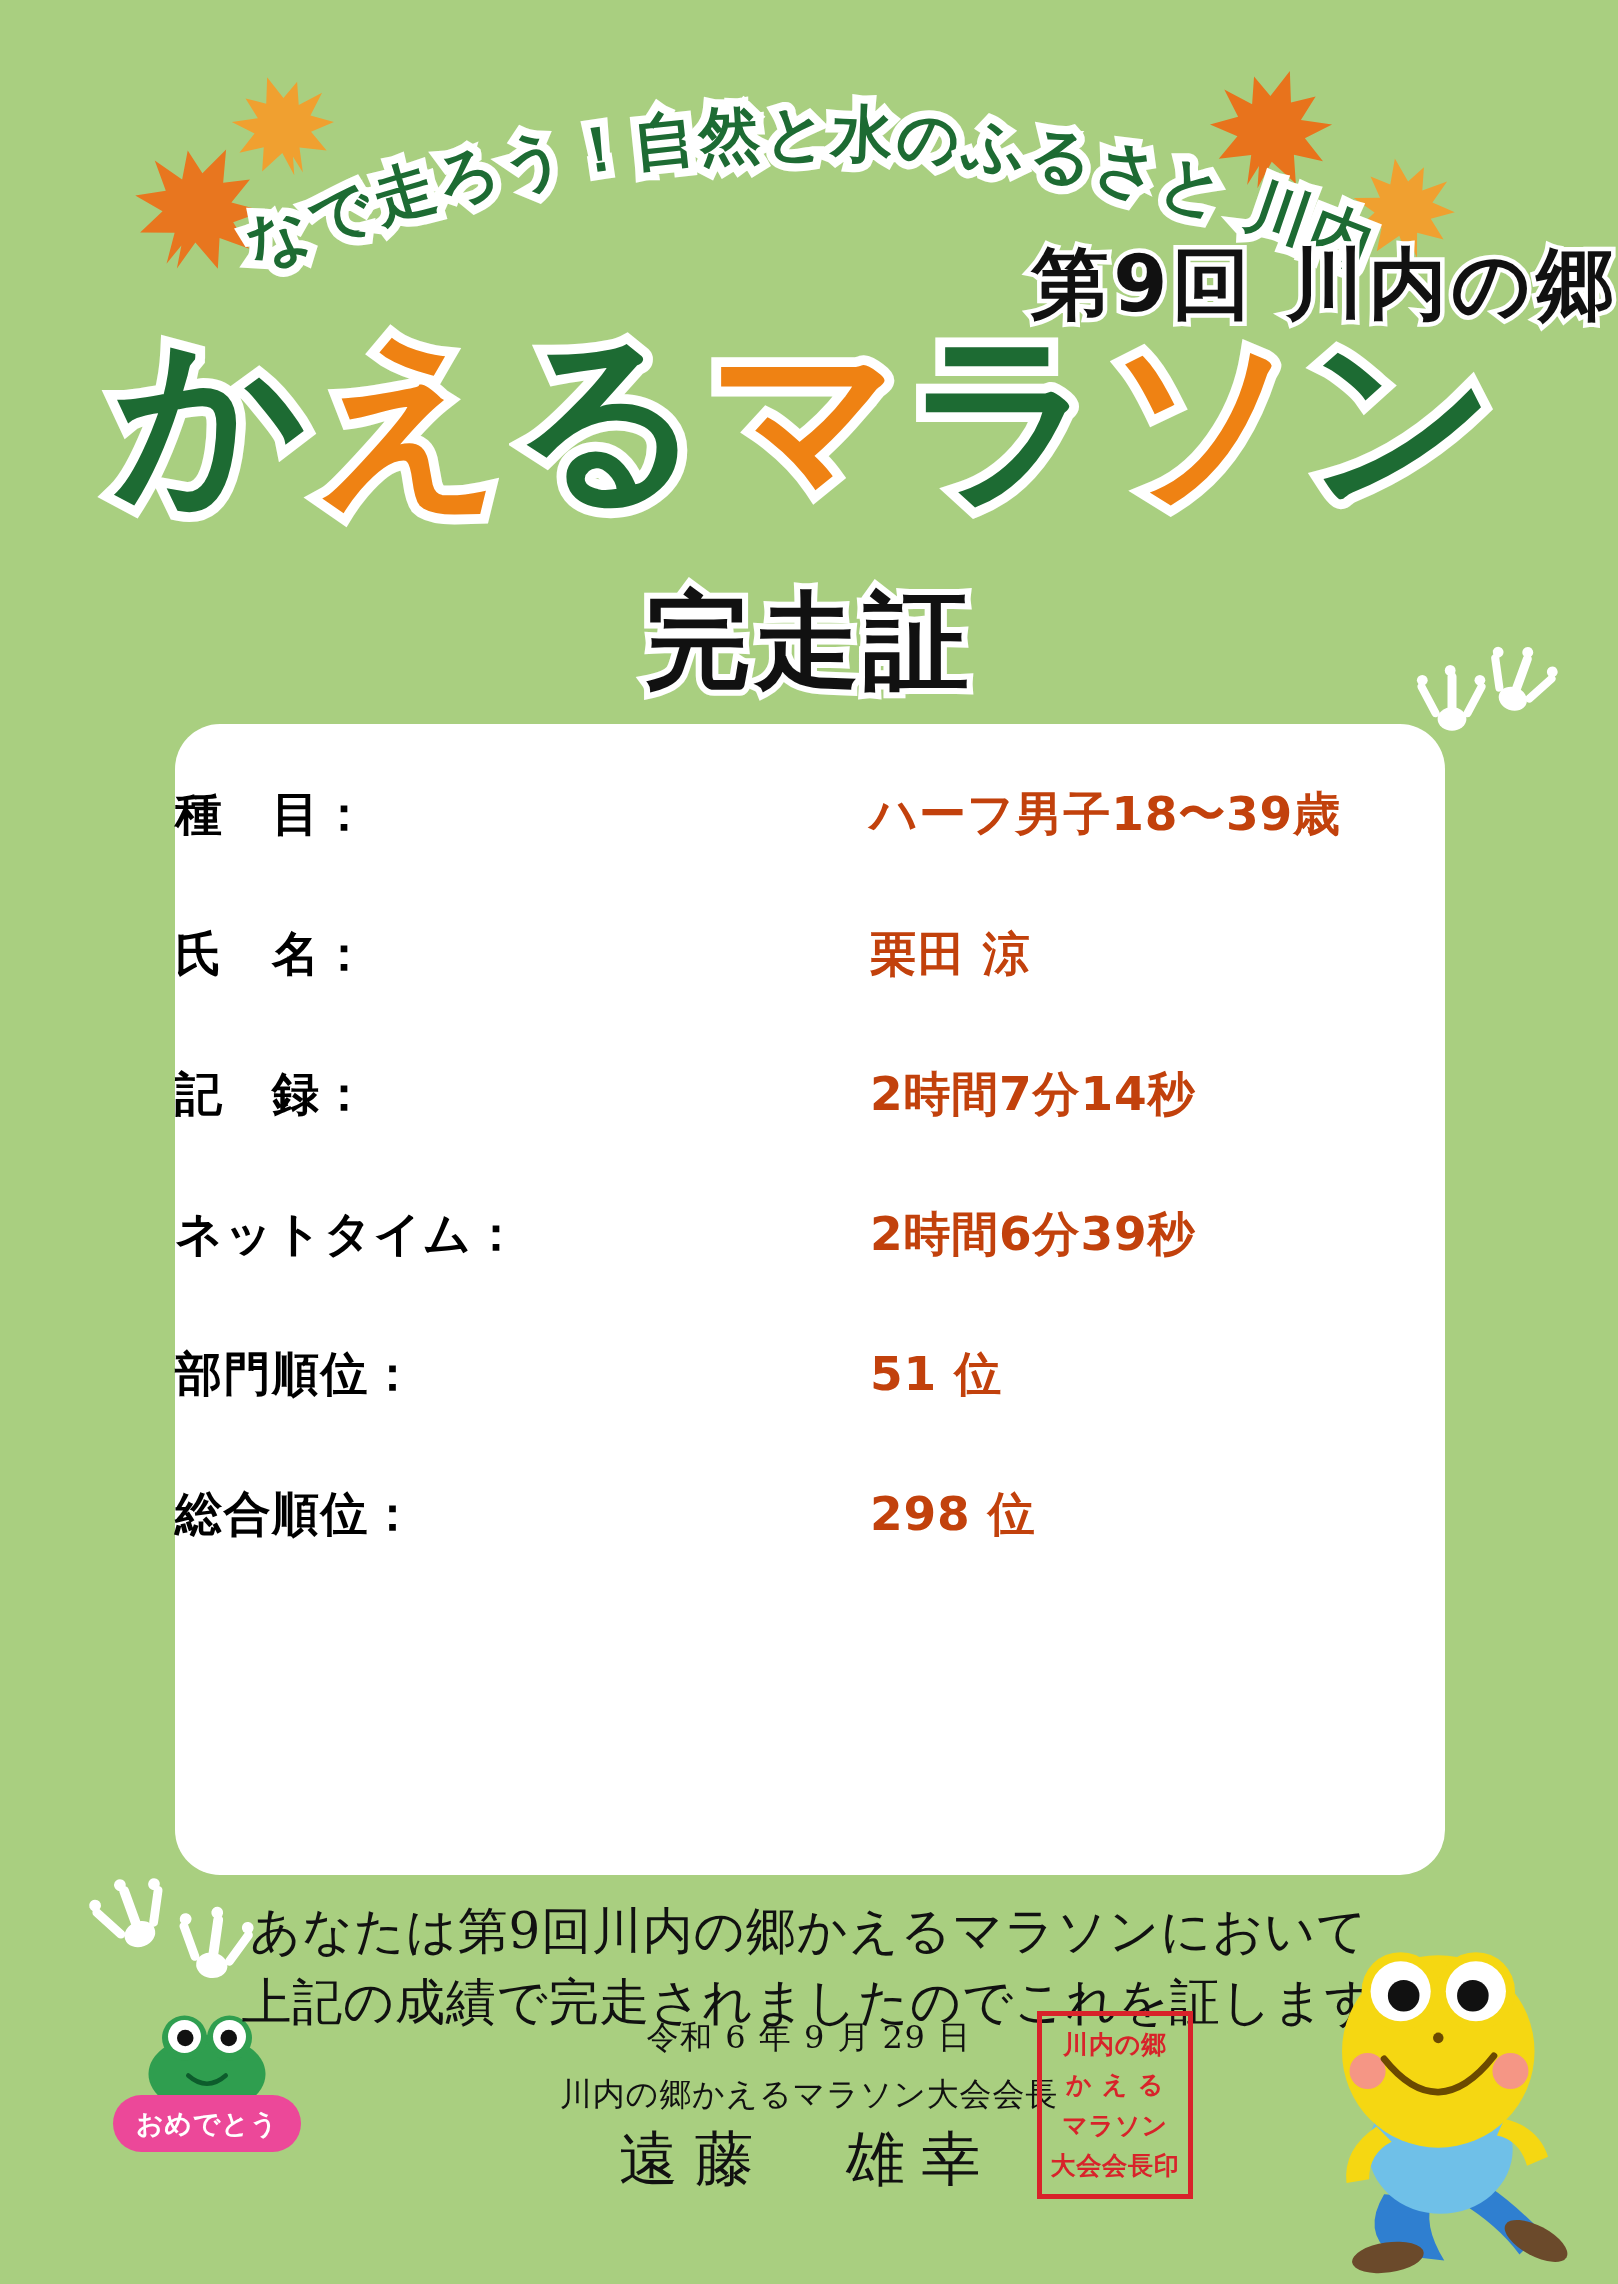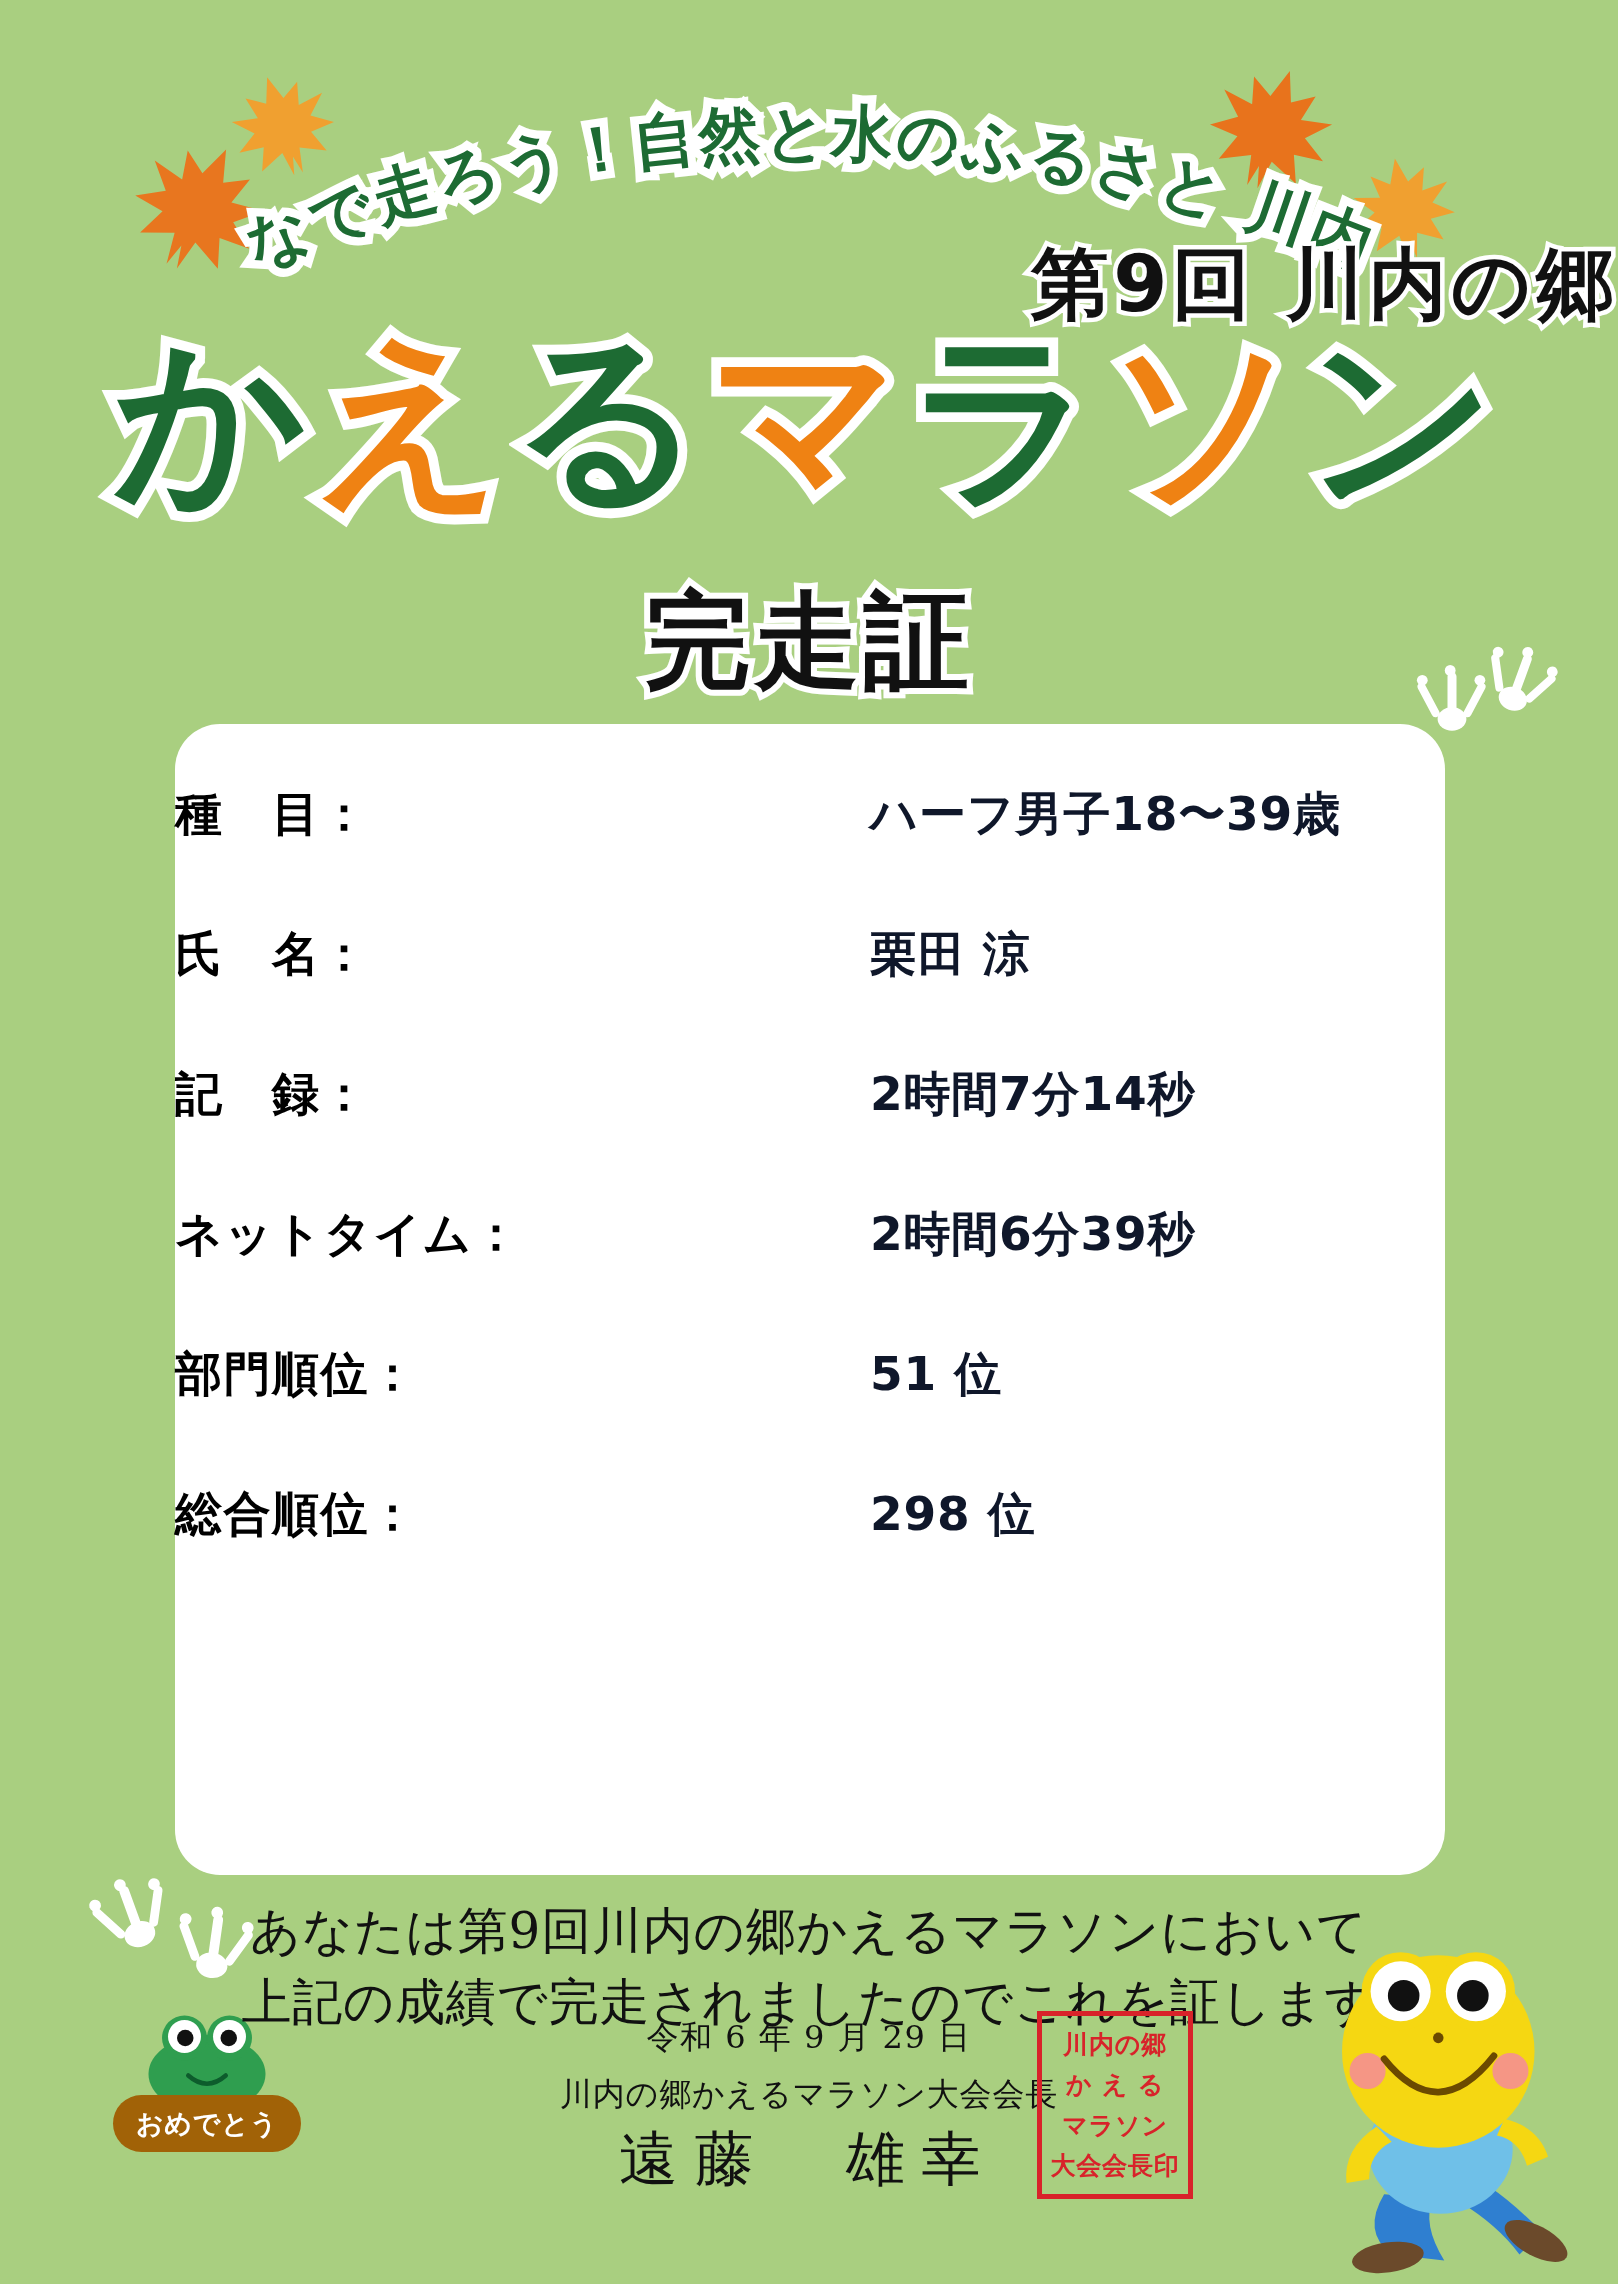--- a/index.html
+++ b/index.html
@@ -117,21 +117,21 @@
     font-size: 47px;
     color: #000;
     letter-spacing: 1.5px;
     white-space: nowrap;
   }
   .row-value {
     padding-left: 63px;
     font-family: "DejaVu Sans", sans-serif;
     font-weight: bold;
     font-size: 47px;
-    color: #0f172a;
+    color: #c2410c;
     letter-spacing: 0.8px;
     white-space: nowrap;
   }
 
   
   .footer {
     position: absolute;
     left: 0;
     top: 1881px;
     width: 1618px;
@@ -215,21 +215,21 @@
     width: 188px;
     height: 173px;
   }
   .badge-pill {
     position: absolute;
     left: 0;
     top: 111px;
     width: 188px;
     height: 57px;
     border-radius: 29px;
-    background: #a16207;
+    background: #ec4899;
     color: #ffffff;
     font-family: "DejaVu Sans", sans-serif;
     font-weight: bold;
     font-size: 27px;
     display: flex;
     align-items: center;
     justify-content: center;
     letter-spacing: 0.8px;
   }
 

